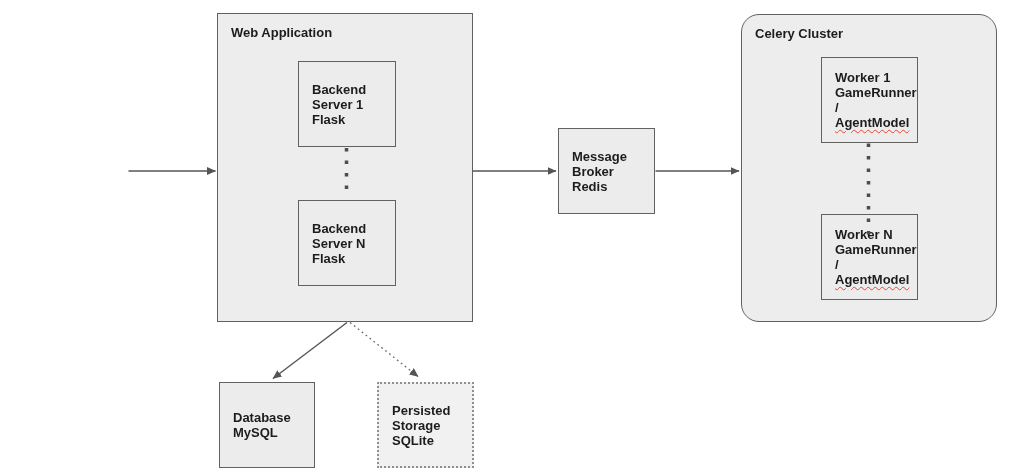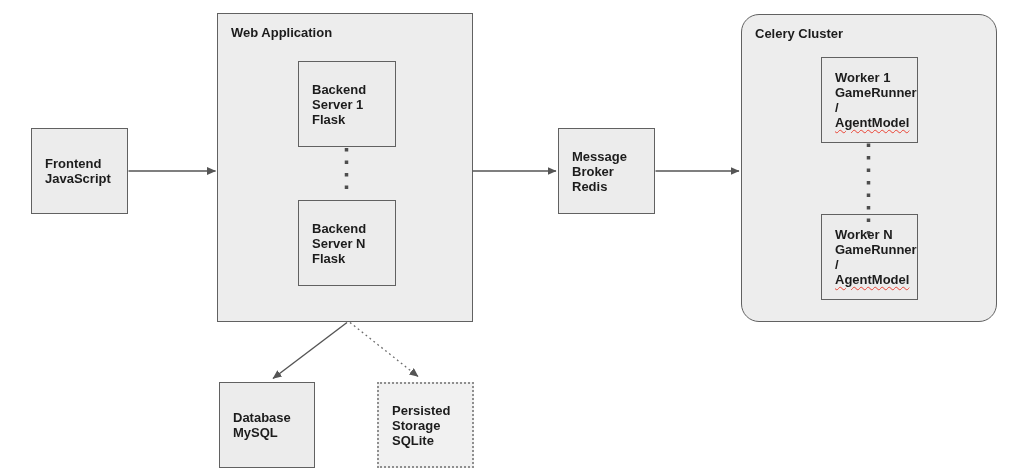--- a/index.html
+++ b/index.html
@@ -31,24 +31,20 @@
     text-decoration-thickness:1px;
     text-underline-offset:2px;
   }
   .overlay { position:absolute; left:0; top:0; width:1024px; height:475px; pointer-events:none; }
 </style>
 </head>
 <body>
 
 <div class="canvas">
 
-  <div class="box" style="left:31px; top:128px; width:97px; height:86px;">
-    <div class="title">Frontend</div>
-    <div class="subtitle">JavaScript</div>
-  </div>
 
   <div class="container" style="left:217px; top:13px; width:256px; height:309px;">
     <div class="container-title">Web Application</div>
 
     <div class="box" style="left:80px; top:47px; width:98px; height:86px;">
       <div class="title">Backend Server 1</div>
       <div class="subtitle">Flask</div>
     </div>
 
     <div class="box" style="left:80px; top:186px; width:98px; height:86px;">

